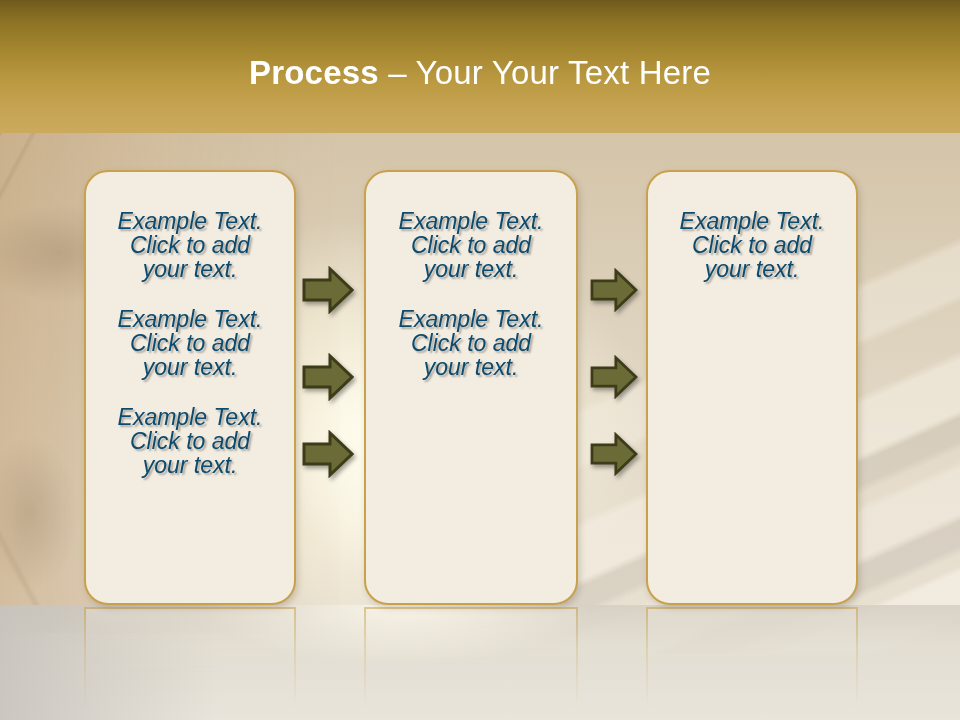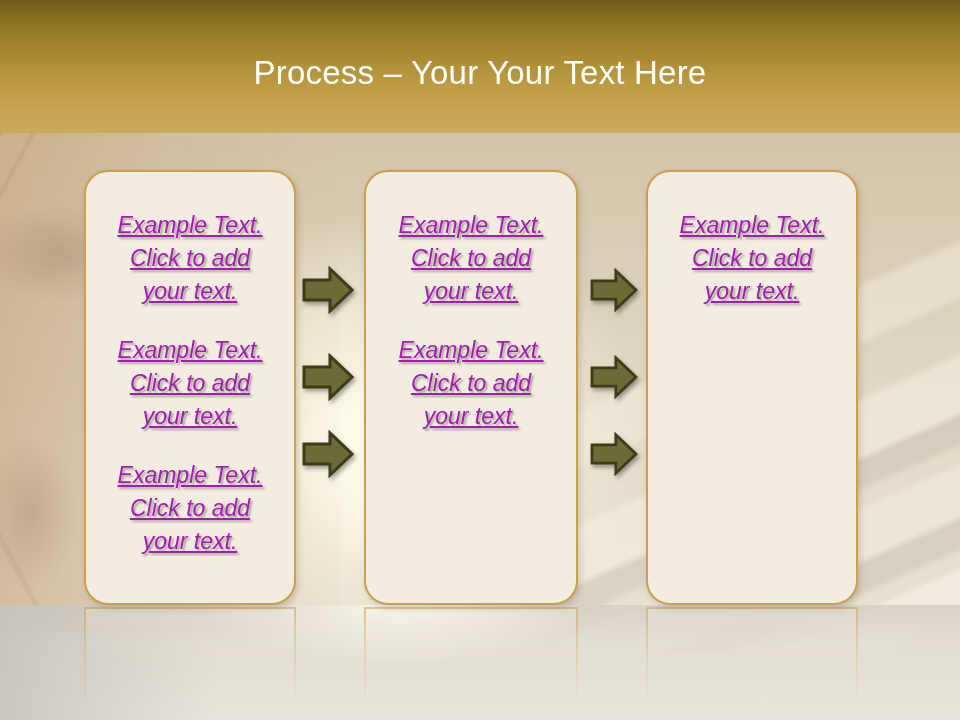--- a/index.html
+++ b/index.html
@@ -86,46 +86,45 @@
     position: absolute;
     left: 0; top: 53px;
     width: 960px;
     text-align: center;
     color: #ffffff;
     font-size: 33px;
     line-height: 40px;
     letter-spacing: 0.2px;
     white-space: pre;
   }
-  .header-title .bold { font-weight: normal; }
+  .header-title .bold { font-weight: bold; }
   .header-title .light { font-weight: normal; }
 
   
   .pbox {
     position: absolute;
     box-sizing: border-box;
     border: 2px solid #c8a14e;
     border-radius: 24px;
     background: #f3ece0;
     box-shadow: 2px 3px 6px rgba(90,70,40,0.22);
   }
   .pbox-inner {
     position: absolute;
     left: 0; right: 0; top: 0;
     padding: 0 12px;
     text-align: center;
   }
   .tblock {
     font-style: italic;
     font-size: 23px;
-    line-height: 33px;
-    color: #a21caf;
+    line-height: 24px;
+    color: #0c4a6e;
     text-shadow: 2px 2px 2px rgba(0,0,0,0.30);
     white-space: pre-line;
-    text-decoration: underline;
   }
   .tblock + .tblock { margin-top: 26px; }
 
   
   #box1 { left: 84px;  top: 170px; width: 212px; height: 435px; }
   #box2 { left: 364px; top: 170px; width: 214px; height: 435px; }
   #box3 { left: 646px; top: 170px; width: 212px; height: 435px; }
   #box1 .pbox-inner { top: 37px; }
   #box2 .pbox-inner { top: 37px; }
   #box3 .pbox-inner { top: 37px; }

